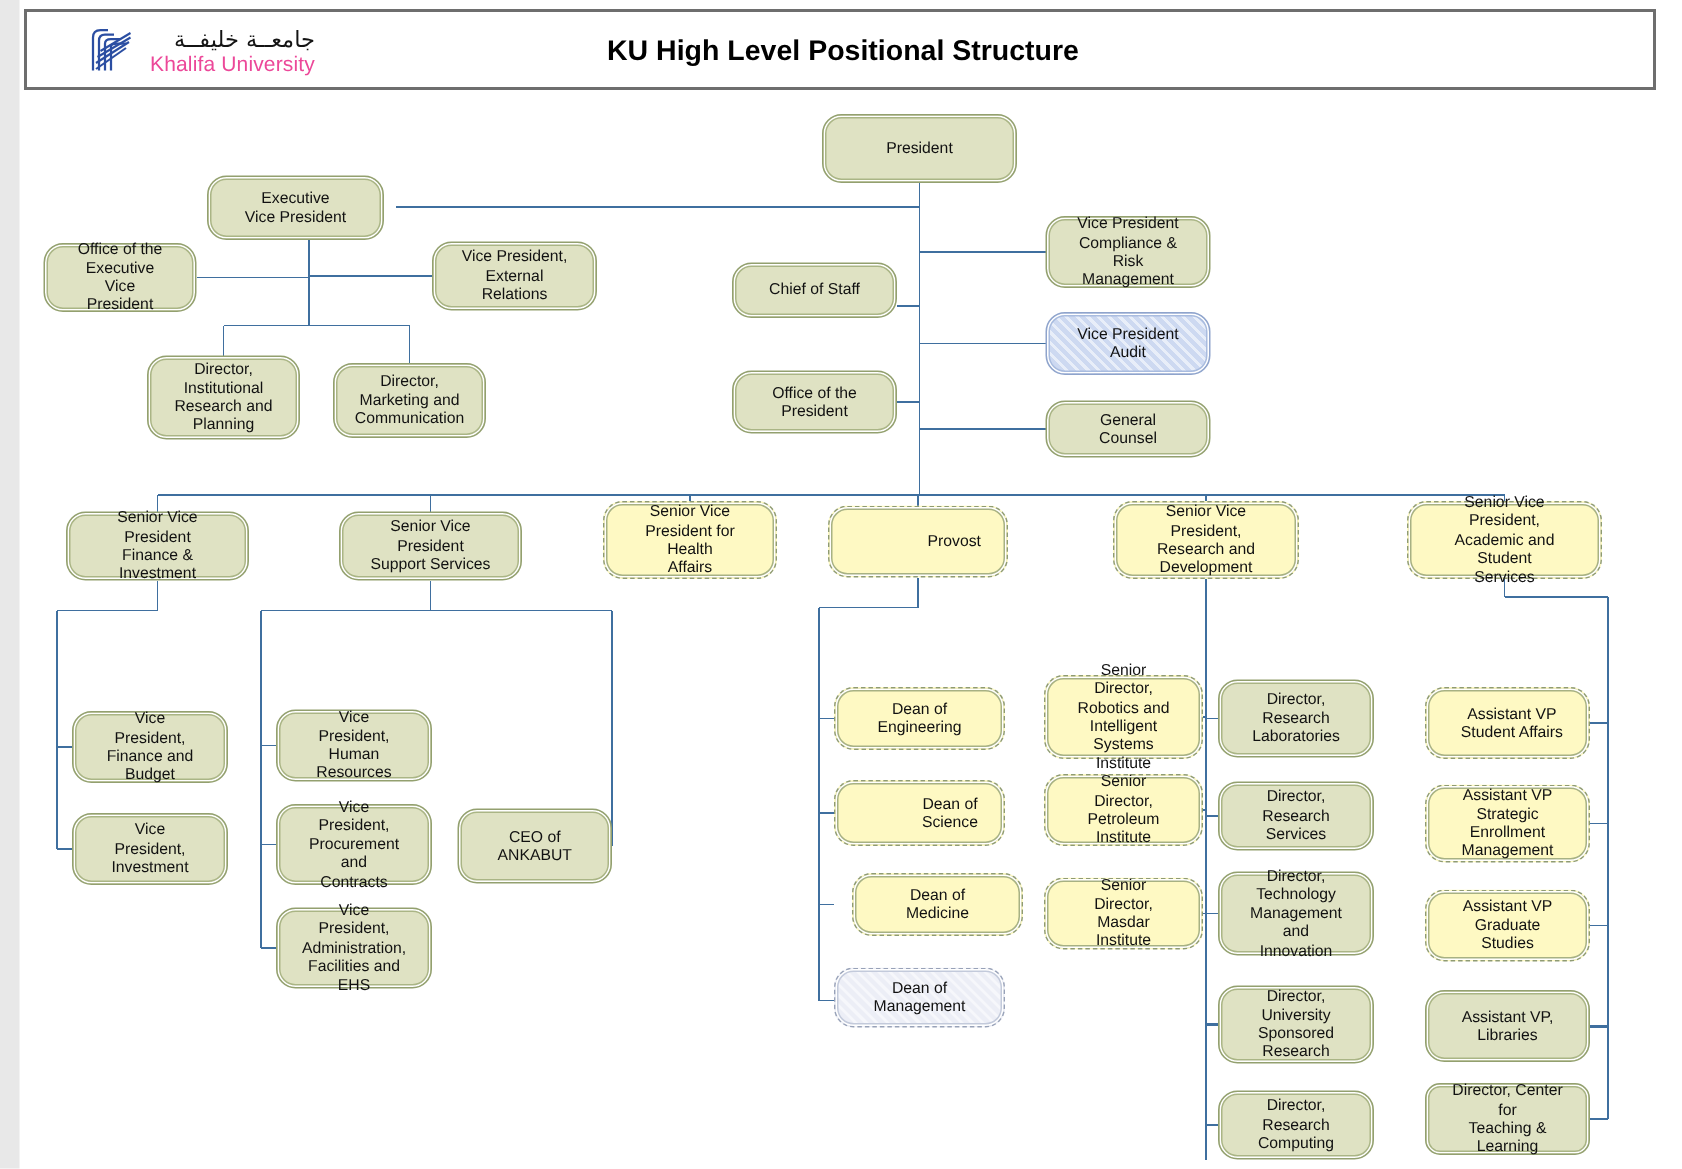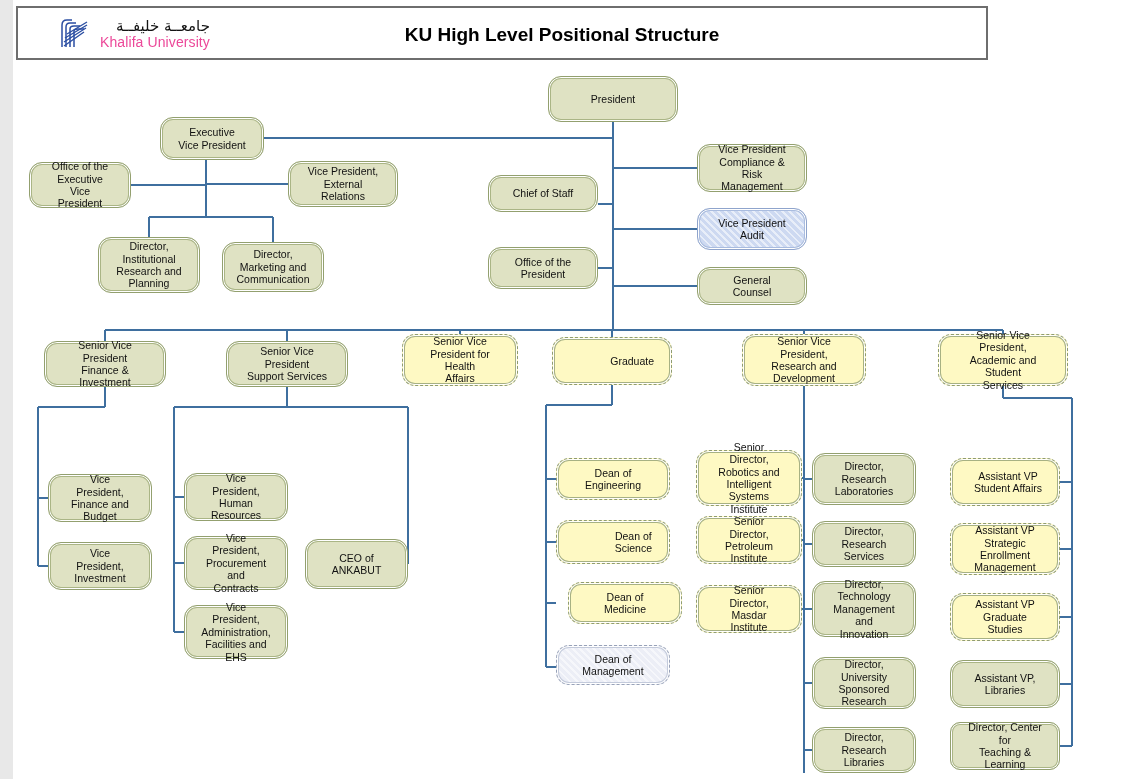--- a/index.html
+++ b/index.html
@@ -8,21 +8,21 @@
     background:#ffffff;
     font-family:"Liberation Sans","DejaVu Sans",sans-serif;
     overflow:hidden;
     position:relative;
   }
   #page{position:absolute;left:0;top:0;width:1121px;height:779px;background:#fff;}
   .left-margin{position:absolute;left:0;top:0;width:13px;height:779px;background:#e8e8e8;}
 
   
   .header{
-    position:absolute;left:16px;top:6px;width:972px;height:54px;
+    position:absolute;left:16px;top:6px;width:1088px;height:54px;
     background:#ffffff;border:2px solid #6e6e6e;box-sizing:border-box;
   }
   .logo-wrap{position:absolute;left:40px;top:8px;display:flex;align-items:center;gap:8px;}
   .logo-mark{width:34px;height:36px;flex:none;}
   .logo-text{line-height:1.05;}
   .logo-ar{
     font-size:15px;color:#141414;letter-spacing:1px;direction:rtl;
     font-family:"DejaVu Sans",sans-serif;font-weight:400;
   }
   .logo-en{font-size:14px;color:#ec4899;font-weight:normal;letter-spacing:.1px;}
@@ -186,21 +186,21 @@
         <path d="M1072 684 L1060 684"></path>
       </g>
     </svg>
 
     <div id="node-layer">
         <div class="node green" style="left: 548px; top: 14px; width: 130px; height: 46px;">
           <div>
             <span>President</span>
           </div>
         </div>
-        <div class="node green" style="left: 160px; top: 55px; width: 104px; height: 43px;">
+        <div class="node green" style="left: 138px; top: 55px; width: 118px; height: 43px;">
           <div>
             <span>Executive</span>
             <span>Vice President</span>
           </div>
         </div>
         <div class="node green" style="left: 29px; top: 100px; width: 102px; height: 46px;">
           <div>
             <span>Office of the</span>
             <span>Executive Vice</span>
             <span>President</span>
@@ -270,21 +270,21 @@
         </div>
         <div class="node green dashed" style="left: 402px; top: 272px; width: 116px; height: 52px;">
           <div>
             <span>Senior Vice</span>
             <span>President for Health</span>
             <span>Affairs</span>
           </div>
         </div>
         <div class="node green dashed" style="left: 552px; top: 275px; width: 120px; height: 48px;">
           <div>
-            <span>Graduate</span>
+            <span>Provost</span>
           </div>
         </div>
         <div class="node green dashed" style="left: 742px; top: 272px; width: 124px; height: 52px;">
           <div>
             <span>Senior Vice President,</span>
             <span>Research and</span>
             <span>Development</span>
           </div>
         </div>
         <div class="node green dashed" style="left: 938px; top: 272px; width: 130px; height: 52px;">
@@ -396,21 +396,21 @@
         <div class="node green" style="left: 812px; top: 595px; width: 104px; height: 52px;">
           <div>
             <span>Director,</span>
             <span>University Sponsored</span>
             <span>Research</span>
           </div>
         </div>
         <div class="node green" style="left: 812px; top: 665px; width: 104px; height: 46px;">
           <div>
             <span>Director,</span>
-            <span>Research Libraries</span>
+            <span>Research Computing</span>
           </div>
         </div>
         <div class="node green dashed" style="left: 950px; top: 396px; width: 110px; height: 48px;">
           <div>
             <span>Assistant VP</span>
             <span>Student Affairs</span>
           </div>
         </div>
         <div class="node green dashed" style="left: 950px; top: 461px; width: 110px; height: 52px;">
           <div>

